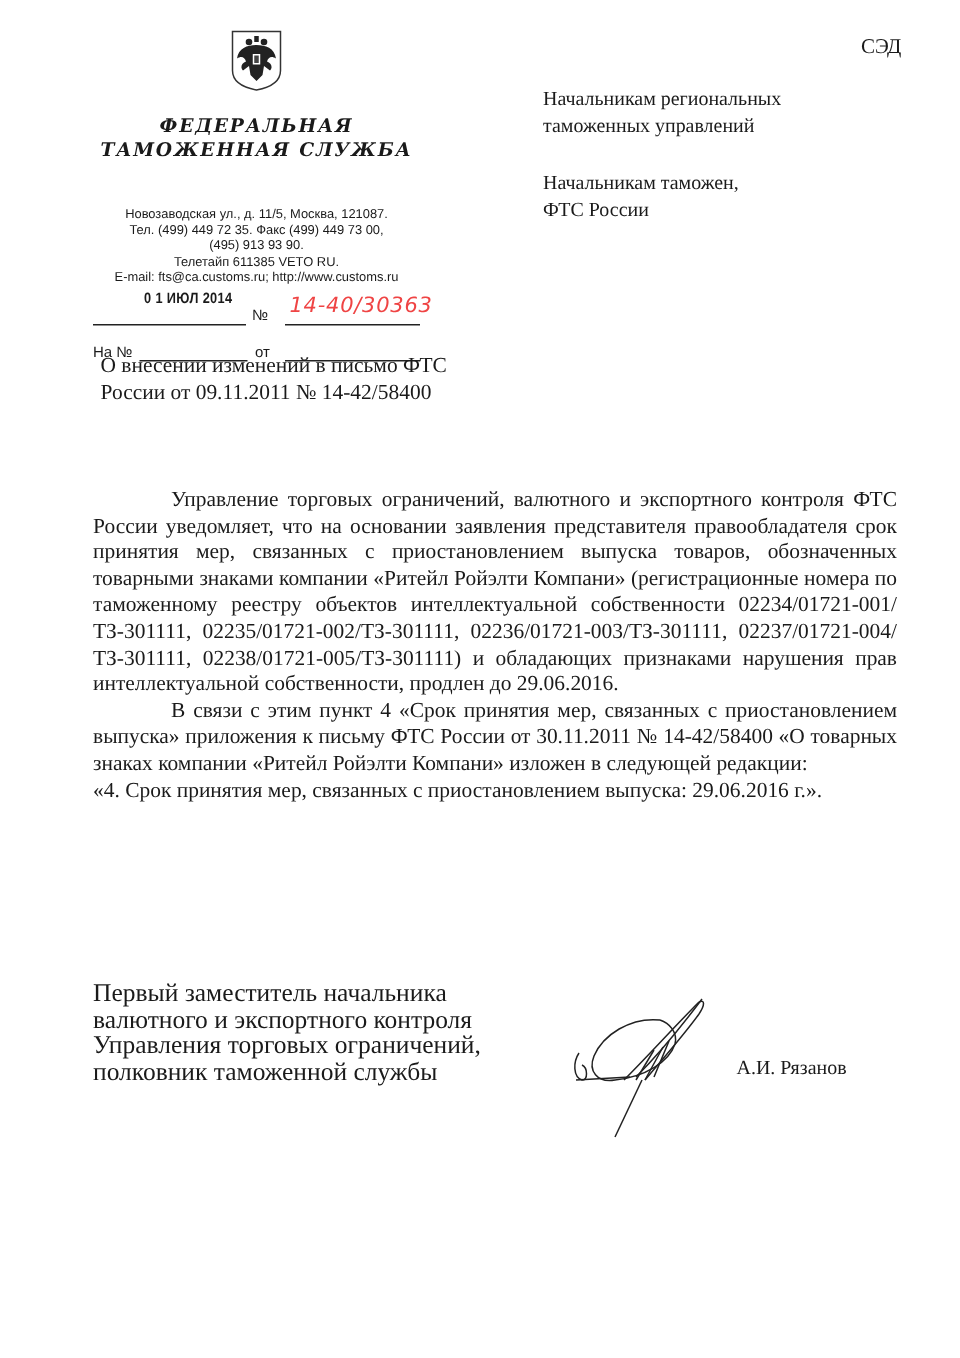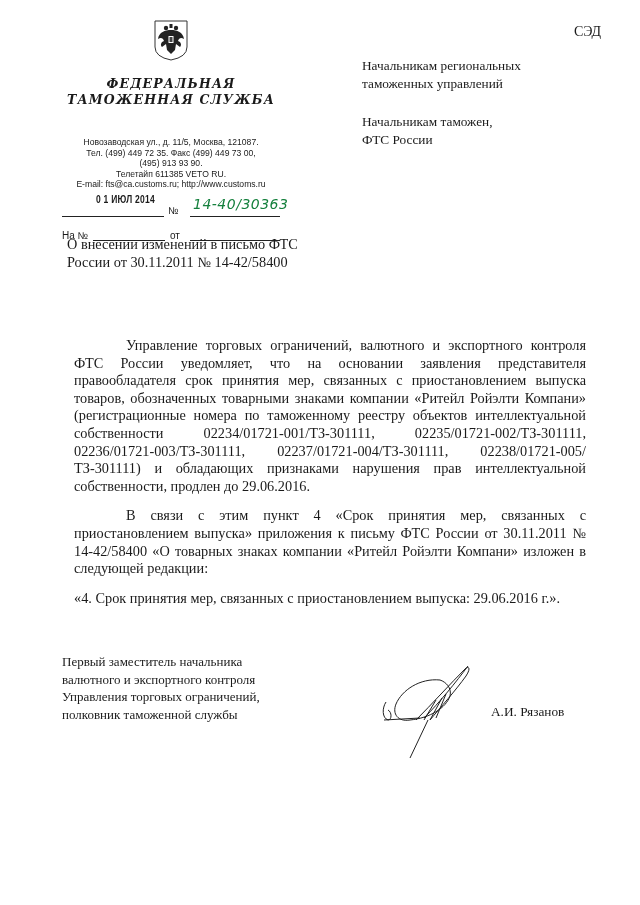--- a/index.html
+++ b/index.html
@@ -16,39 +16,39 @@
     
     .org { left: 58px; top: 76px; width: 226px; text-align: center; font-style: italic; }
     .org-name { font-family: "DejaVu Serif", serif; font-weight: bold; font-size: 12.5px; letter-spacing: 1.2px; line-height: 16px; }
     .org-abbr { margin-top: 4px; }
     .addr { left: 58px; top: 137px; width: 226px; text-align: center; font-family: "Liberation Sans", sans-serif; font-size: 8.6px; line-height: 10.6px; }
 
     
     .date-stamp { left: 96px; top: 194px; font-family: "Liberation Sans", sans-serif; font-weight: bold; font-size: 10px; letter-spacing: 0.3px; transform: scaleX(0.85); transform-origin: left; }
     .line { position: absolute; border-bottom: 1px solid #222; height: 0; }
     .no-label { left: 168px; top: 205px; font-family: "Liberation Sans", sans-serif; font-size: 10px; }
-    .reg-no { left: 193px; top: 196px; font-family: "DejaVu Sans", sans-serif; font-style: italic; font-size: 14px; letter-spacing: 0.5px; color: #15803d; }
+    .reg-no { left: 193px; top: 196px; font-family: "DejaVu Sans", sans-serif; font-style: italic; font-size: 14px; letter-spacing: 0.5px; color: #ef4444; }
     .na-label { left: 62px; top: 230px; font-family: "Liberation Sans", sans-serif; font-size: 10px; }
     .ot-label { left: 170px; top: 230px; font-family: "Liberation Sans", sans-serif; font-size: 10px; }
 
     
     .subject { left: 67px; top: 235px; width: 270px; font-size: 14.3px; line-height: 18px; }
 
     
     .addressee { left: 362px; width: 240px; font-size: 13.3px; line-height: 18px; }
     .addr1 { top: 57px; }
     .addr2 { top: 113px; }
 
     
     .body-text { left: 62px; top: 325px; width: 536px; font-size: 14.3px; line-height: 17.6px; text-align: justify; }
-    .body-text p { margin: 12px; }
+    .body-text p { margin: 0; }
     .indent { text-indent: 52px; }
 
     
-    .signer { left: 62px; top: 653px; width: 260px; font-size: 13px; line-height: 17.6px; }
+    .signer { left: 62px; top: 653px; width: 260px; font-size: 17px; line-height: 17.6px; }
     .signer div { white-space: nowrap; }
     .signature { left: 380px; top: 660px; width: 120px; height: 100px; }
     .sig-name { left: 491px; top: 704px; font-size: 13.3px; }
   </style>
 </head>
 <body class="serif">
 
 <div class="abs sed">СЭД</div>
 
 <div class="abs emblem">
@@ -84,21 +84,21 @@
 <div class="abs reg-no">14-40/30363</div>
 <div class="line" style="left:190px; top:216px; width:90px;"></div>
 
 <div class="abs na-label">На №</div>
 <div class="line" style="left:93px; top:240px; width:72px;"></div>
 <div class="abs ot-label">от</div>
 <div class="line" style="left:190px; top:240px; width:90px;"></div>
 
 <div class="abs subject">
   <div>О внесении изменений в письмо ФТС</div>
-  <div>России от 30.11.2011 № 14-42/58400</div>
+  <div>России от 09.11.2011 № 14-42/58400</div>
 </div>
 
 <div class="abs addressee addr1">
   <div>Начальникам региональных</div>
   <div>таможенных управлений</div>
 </div>
 <div class="abs addressee addr2">
   <div>Начальникам таможен,</div>
   <div>ФТС России</div>
 </div>

